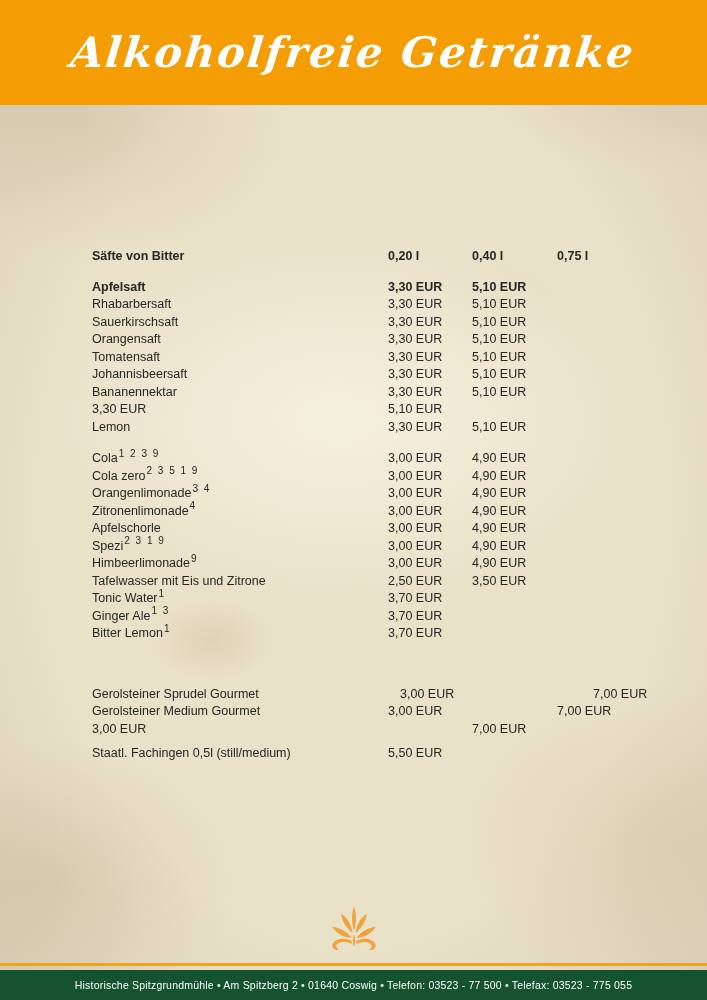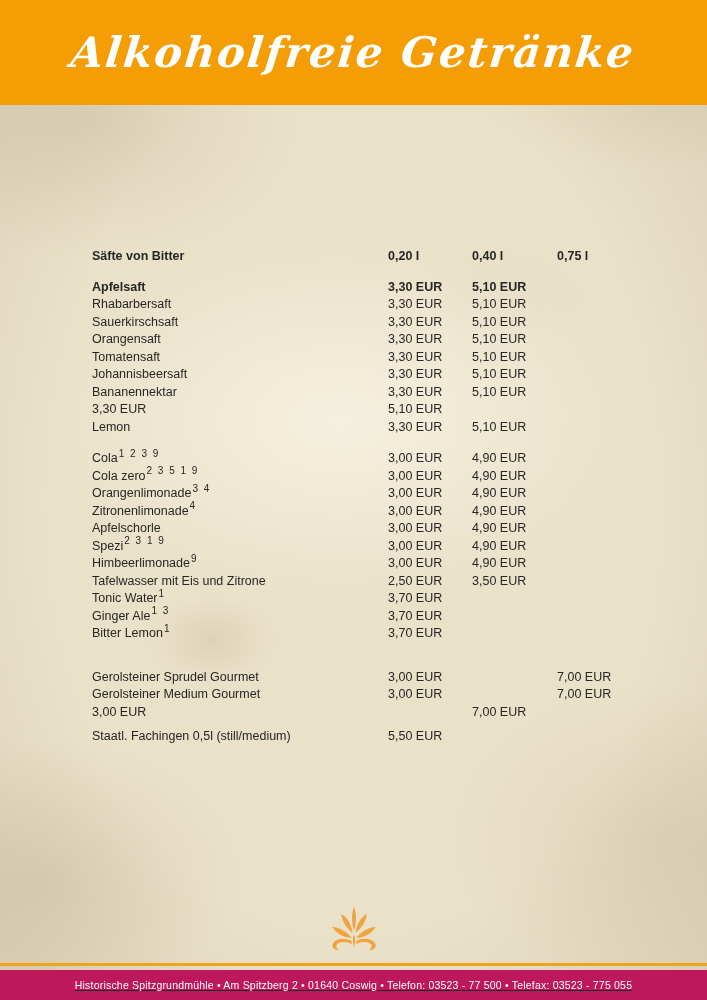--- a/index.html
+++ b/index.html
@@ -30,21 +30,21 @@
     white-space:nowrap;
   }
   .menu {
     position:absolute; top:248px; left:92px; width:560px;
     font-size:12.5px; line-height:17.5px;
   }
   .row { display:grid; grid-template-columns:296px 84px 85px 1fr; white-space:nowrap; }
   .row.head { font-weight:bold; }
   .gap-g0 { margin-top:13px;font-weight:bold; }
   .gap-g1 { margin-top:14px; }
-  .gap-g2 { margin-top:26px; }
+  .gap-g2 { margin-top:43px;gap:12px; }
   .gap-g3 { margin-top:7px; }
   .menu sup { font-size:10px; line-height:0; letter-spacing:1.5px; margin-left:1px; }
   .logo { position:absolute; left:330px; top:902px; width:48px; height:54px; }
   .sep-line { position:absolute; left:0; right:0; top:963px; height:3px; }
   .footer {
     position:absolute; left:0; right:0; top:970px; height:30px;
     display:flex; align-items:center; justify-content:center;
   }
   .footer-text { color:#ffffff; font-size:10.5px; letter-spacing:0.2px; }
 </style>
@@ -216,15 +216,15 @@
     <path d="M3 27 C8 36 18 41 29 42 C23 34 13 28 3 27 Z"></path>
     <path d="M29 46 C20 41 8 42 4 49 C1 54 6 59 12 58 C8 56 7 51 11 49 C17 46 24 47 29 50 Z"></path>
   </g>
   <use href="#orn-half" xlink:href="#orn-half" transform="translate(64,0) scale(-1,1)"></use>
   <path d="M32 0 C28.5 10 28.5 21 32 32 C35.5 21 35.5 10 32 0 Z"></path>
   <path d="M32 37 C30 42 30 48 32 54 C34 48 34 42 32 37 Z"></path>
 </svg>
 
 <div class="sep-line" style="background: rgb(242, 163, 28);"></div>
 
-<div class="footer" style="background: #be185d; text-decoration: underline;">
+<div class="footer" style="background: #14532d;">
   <span class="footer-text">Historische Spitzgrundmühle • Am Spitzberg 2 • 01640 Coswig • Telefon: 03523 - 77 500 • Telefax: 03523 - 775 055</span>
 </div>
 
 </body></html>

